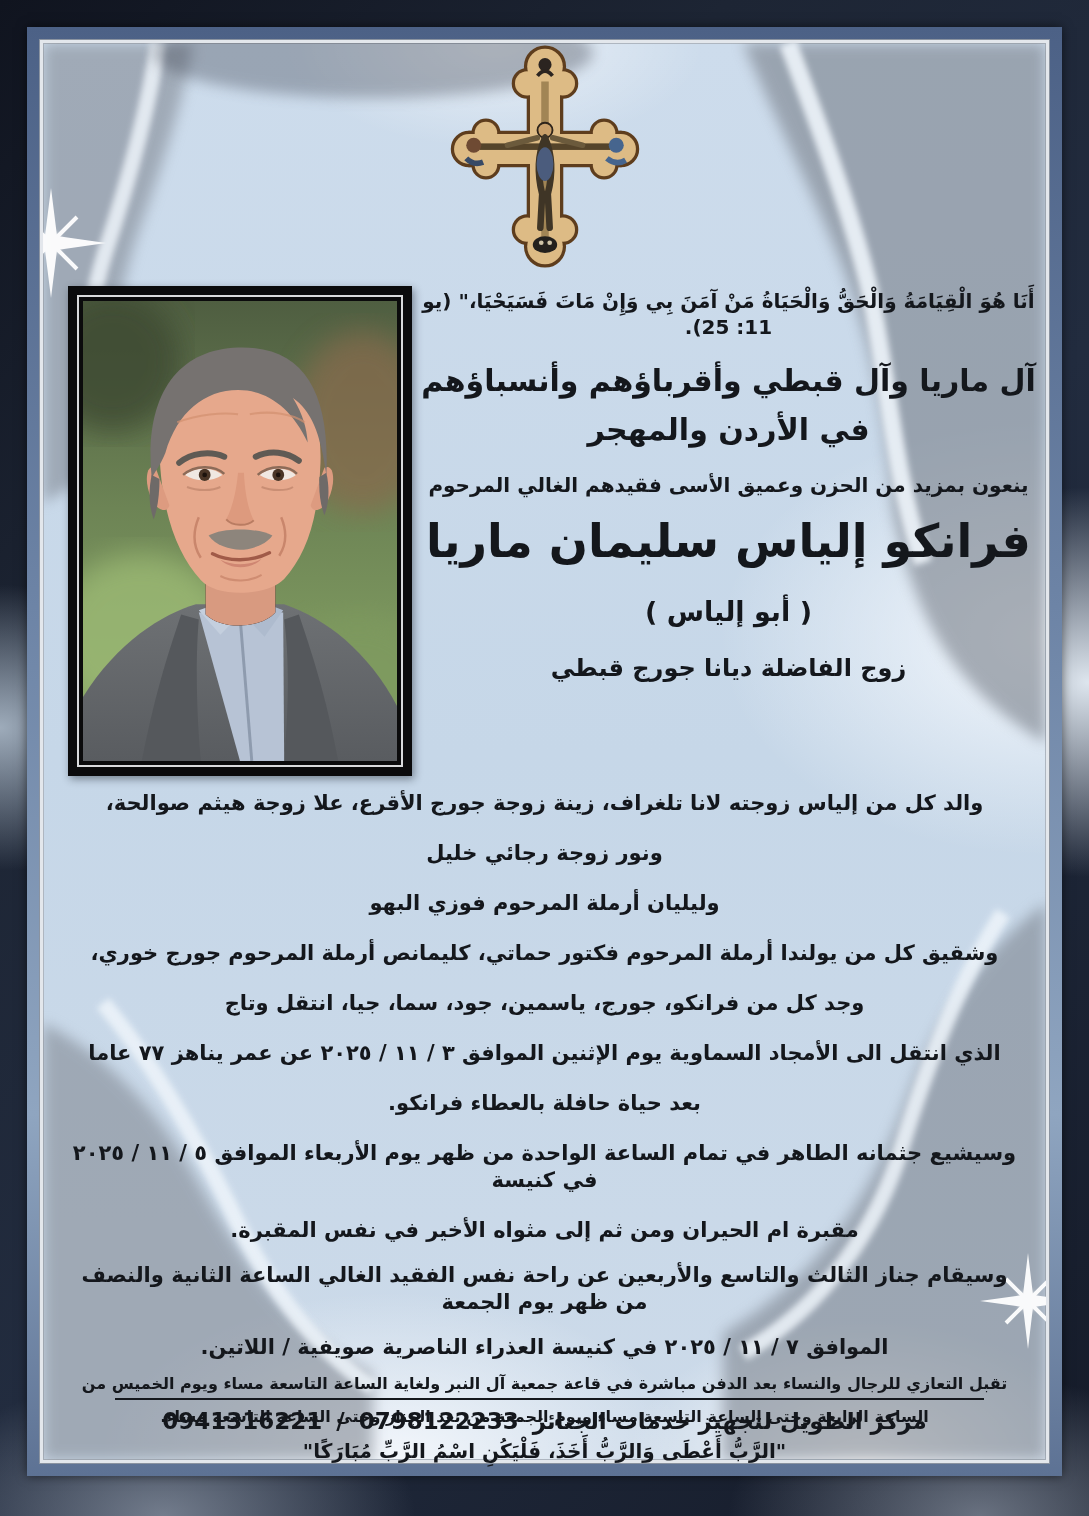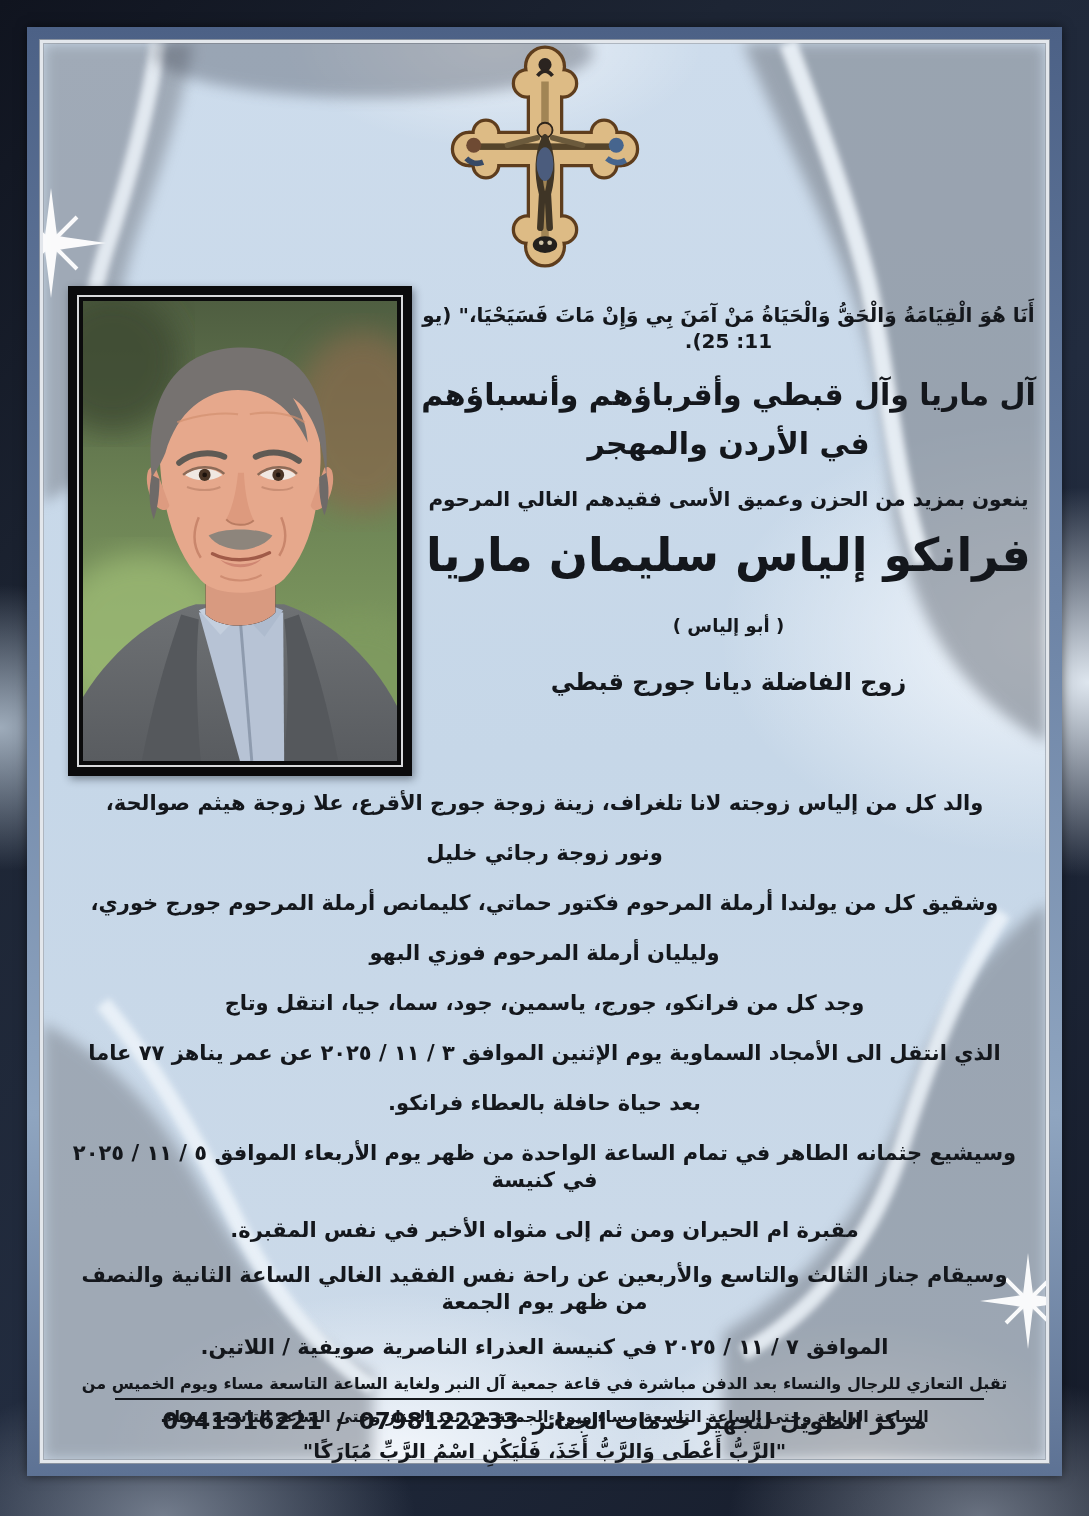--- a/index.html
+++ b/index.html
@@ -36,26 +36,26 @@
     background:#0b0b0c; padding:9px; box-sizing:border-box;
     box-shadow:2px 3px 8px rgba(20,28,40,0.45);
   }
   .photo-mat{
     width:100%; height:100%; box-sizing:border-box;
     border:2px solid #d9dadc; padding:4px; background:#0b0b0c;
   }
   .photo-mat svg{display:block; width:100%; height:100%;}
   .txt{color:#14171c; font-weight:bold; text-align:center;}
   .intro-col{position:absolute; left:420px; right:52px; top:288px;}
-  .t-scripture{font-size:20px; line-height:26px; margin:14px 0 16px 0;}
+  .t-scripture{font-size:20px; line-height:26px; margin:0 0 16px 0;}
   .t-faith{font-size:19px; line-height:25px; margin:0 0 14px 0;}
   .t-families{font-size:30px; line-height:49px; margin:0;}
   .t-announce{font-size:20px; line-height:26px; margin:18px 0 0 0;}
   .t-name{font-size:46px; line-height:66px; margin:10px 0 0 0; letter-spacing:0;}
-  .t-kunya{font-size:18px; line-height:36px; margin:20px 0 0 0;}
+  .t-kunya{font-size:27px; line-height:36px; margin:20px 0 0 0;}
   .t-spouse{font-size:24px; line-height:33px; margin:22px 0 0 0;}
   .body-col{position:absolute; left:66px; right:66px; top:790px;}
   .b-line{font-size:21px; line-height:27px; margin:0 0 23px 0;}
   .b-line.m18{margin-bottom:18px;}
   .b-line.m10{margin-bottom:10px;}
   .b-line.tight{font-size:16px; line-height:26px; margin-bottom:7px;}
   .b-line.verse{font-size:20px; line-height:26px; margin:8px 0 0 0;}
   .divider{position:absolute; left:115px; right:105px; top:1398px; height:0; border-top:2px solid #15181d;}
   .footer-row{
     position:absolute; left:40px; right:40px; top:1408px;
@@ -251,22 +251,22 @@
     <div class="t-families">في الأردن والمهجر</div>
     <div class="t-announce">ينعون بمزيد من الحزن وعميق الأسى فقيدهم الغالي المرحوم</div>
     <div class="t-name">فرانكو إلياس سليمان ماريا</div>
     <div class="t-kunya">( أبو إلياس )</div>
     <div class="t-spouse">زوج الفاضلة ديانا جورج قبطي</div>
   </div>
 
   <div class="body-col txt" dir="rtl">
     <div class="b-line">والد كل من إلياس زوجته لانا تلغراف، زينة زوجة جورج الأقرع، علا زوجة هيثم صوالحة،</div>
     <div class="b-line">ونور زوجة رجائي خليل</div>
+    <div class="b-line">وليليان أرملة المرحوم فوزي البهو</div>
     <div class="b-line">وشقيق كل من يولندا أرملة المرحوم فكتور حماتي، كليمانص أرملة المرحوم جورج خوري،</div>
-    <div class="b-line">وليليان أرملة المرحوم فوزي البهو</div>
     <div class="b-line">وجد كل من فرانكو، جورج، ياسمين، جود، سما، جيا، انتقل وتاج</div>
     <div class="b-line">الذي انتقل الى الأمجاد السماوية يوم الإثنين الموافق  ٣ / ١١ / ٢٠٢٥ عن عمر يناهز ٧٧ عاما</div>
     <div class="b-line">بعد حياة حافلة بالعطاء فرانكو.</div>
     <div class="b-line">وسيشيع جثمانه الطاهر في تمام الساعة الواحدة من ظهر يوم الأربعاء الموافق ٥ / ١١ / ٢٠٢٥ في كنيسة</div>
     <div class="b-line m18">مقبرة ام الحيران ومن ثم إلى مثواه الأخير في نفس المقبرة.</div>
     <div class="b-line m18">وسيقام جناز الثالث والتاسع والأربعين عن راحة نفس الفقيد الغالي الساعة الثانية والنصف من ظهر يوم الجمعة</div>
     <div class="b-line m10">الموافق ٧ / ١١ / ٢٠٢٥ في كنيسة العذراء الناصرية صويفية / اللاتين.</div>
     <div class="b-line tight">تقبل التعازي للرجال والنساء بعد الدفن مباشرة في قاعة جمعية آل النبر ولغاية الساعة التاسعة مساء ويوم الخميس من</div>
     <div class="b-line tight">الساعة الرابعة وحتى الساعة التاسعة مساء ويوم الجمعة من بعد الجناز وحتى الساعة التاسعة مساء.</div>
     <div class="b-line verse">"الرَّبُّ أَعْطَى وَالرَّبُّ أَخَذَ، فَلْيَكُنِ اسْمُ الرَّبِّ مُبَارَكًا"</div>

